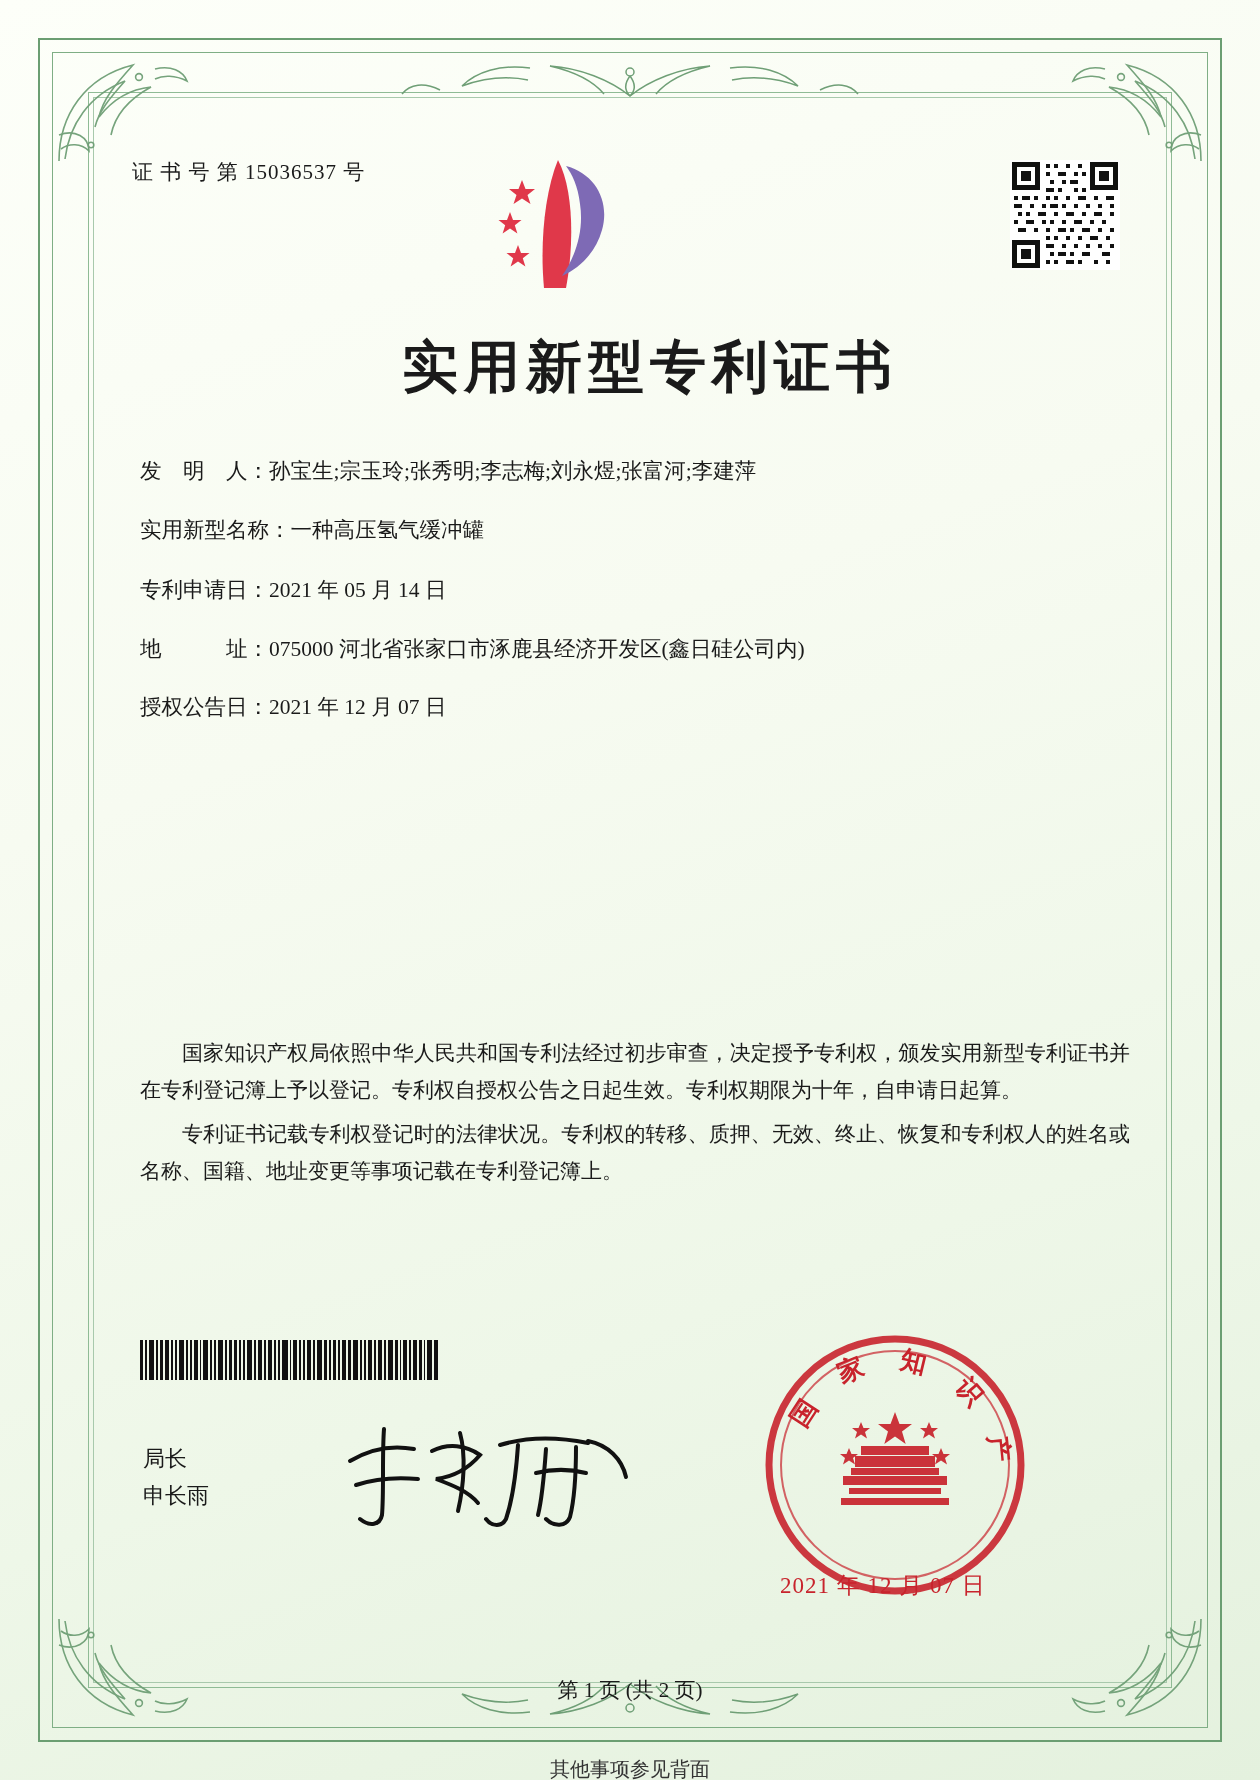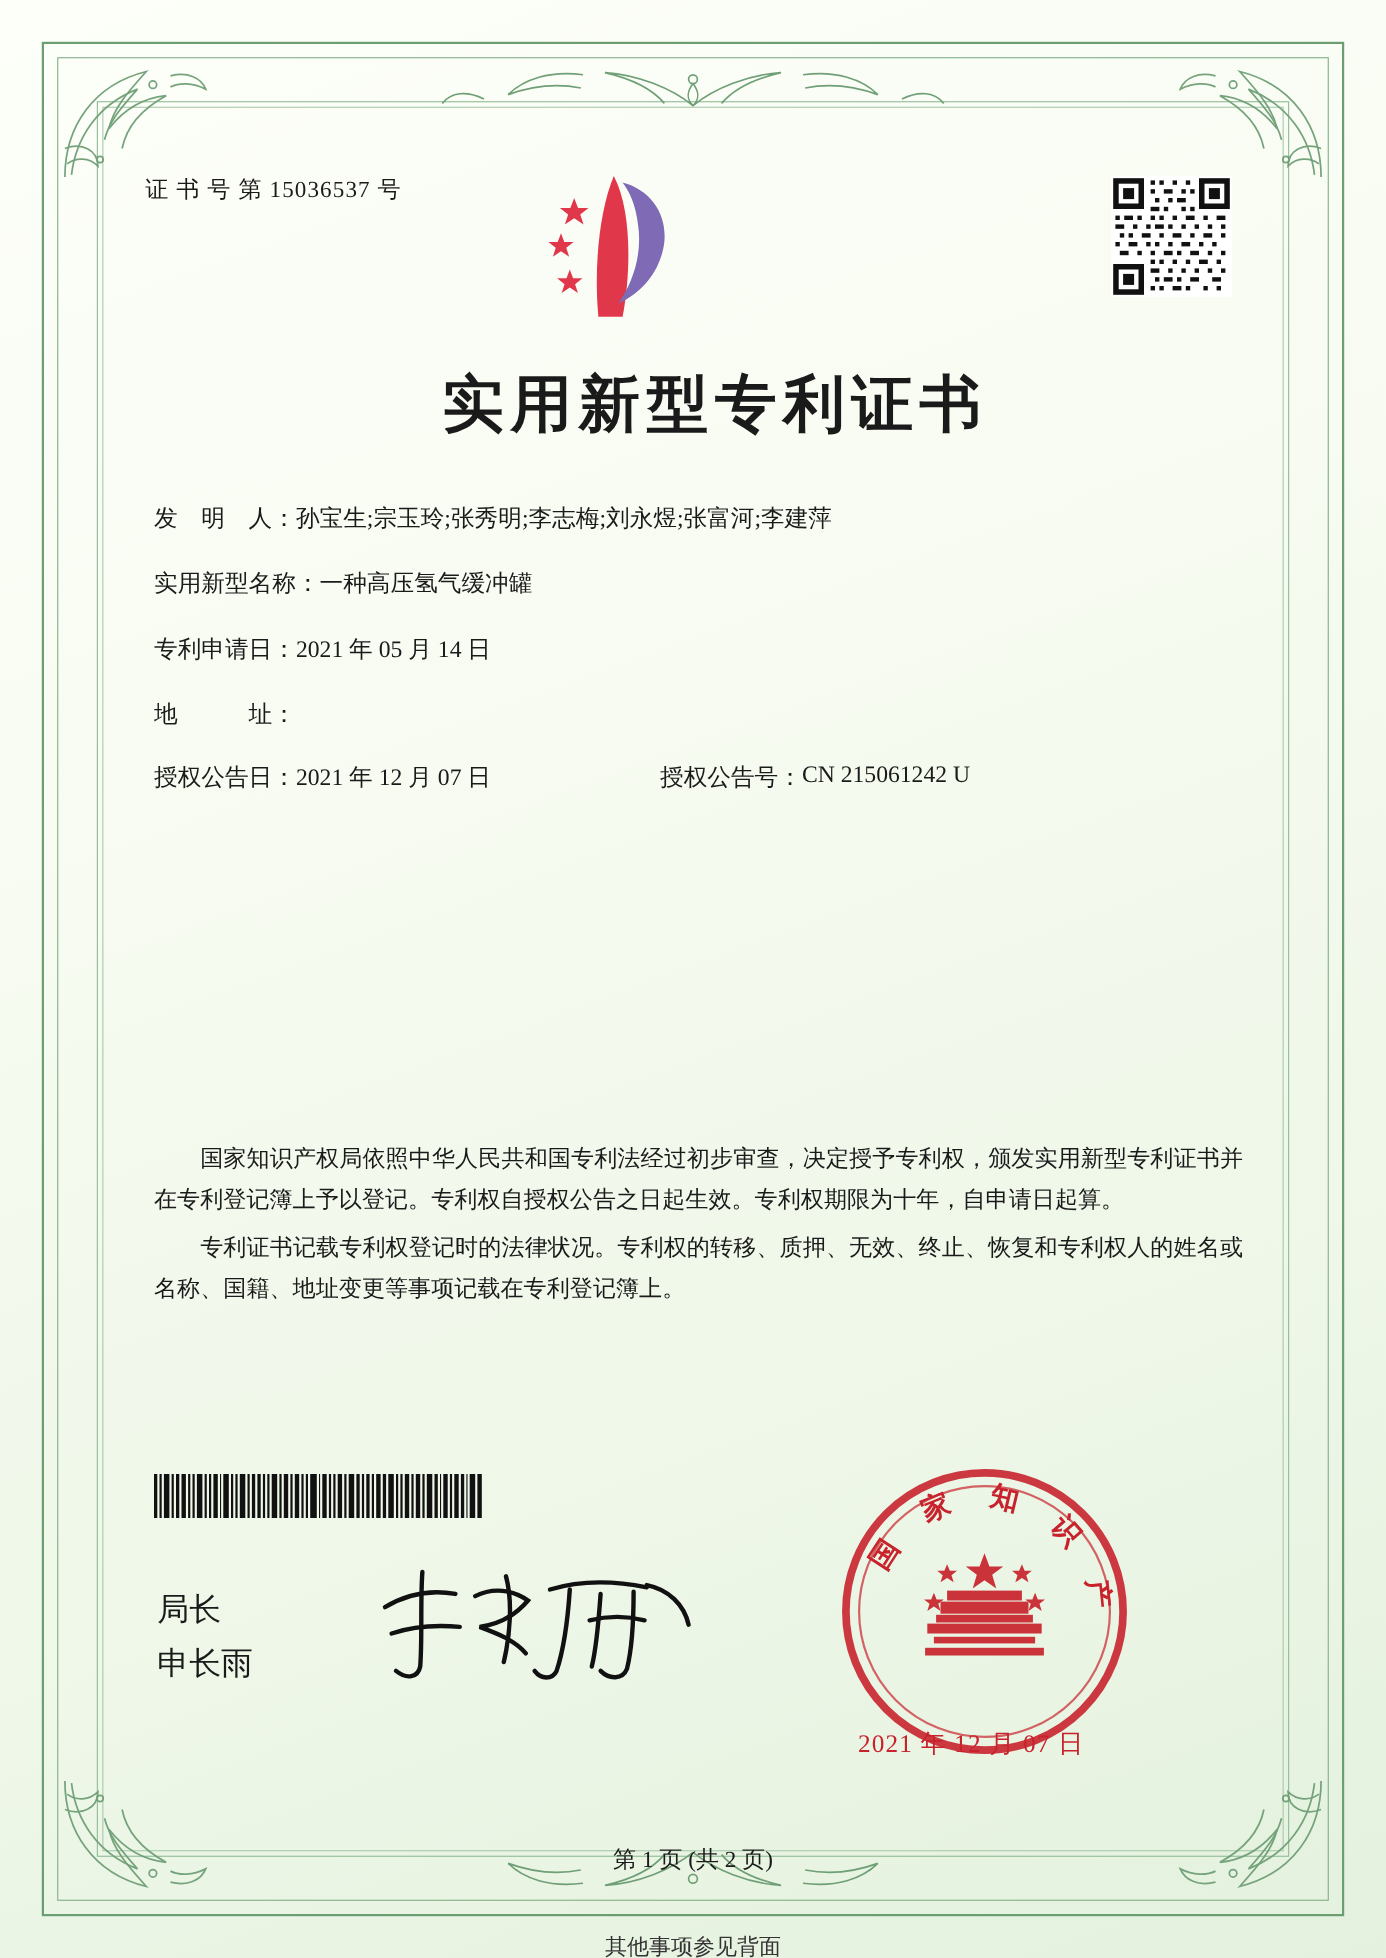--- a/index.html
+++ b/index.html
@@ -148,21 +148,21 @@
     display: inline-block;
     background: #111;
     height: 100%;
     margin-right: 2px;
   }
 
   
   .sign-label {
     position: absolute;
     left: 143px; top: 1440px;
-    font-size: 29px;
+    font-size: 22px;
     line-height: 1.7;
   }
   .signature {
     position: absolute;
     left: 340px; top: 1415px;
     width: 300px; height: 120px;
     color: #111;
   }
 
   
@@ -394,30 +394,27 @@
 
 
     <div class="field">
       <span class="label">专利申请日：</span>
       <span class="value">2021 年 05 月 14 日</span>
     </div>
 
 
     <div class="field">
       <span class="label">地　　　址：</span>
+      <span class="value">075000 河北省张家口市涿鹿县经济开发区(鑫日硅公司内)</span>
     </div>
 
     <div class="field-inline">
       <span class="col-a">
         <span class="label">授权公告日：</span>
         <span class="value">2021 年 12 月 07 日</span>
-      </span>
-      <span class="col-b">
-        <span class="label">授权公告号：</span>
-        <span class="value">CN 215061242 U</span>
       </span>
     </div>
   </div>
 
   <div class="paras">
     <p>国家知识产权局依照中华人民共和国专利法经过初步审查，决定授予专利权，颁发实用新型专利证书并在专利登记簿上予以登记。专利权自授权公告之日起生效。专利权期限为十年，自申请日起算。</p>
     <p>专利证书记载专利权登记时的法律状况。专利权的转移、质押、无效、终止、恢复和专利权人的姓名或名称、国籍、地址变更等事项记载在专利登记簿上。</p>
   </div>
 
   <div class="barcode">

